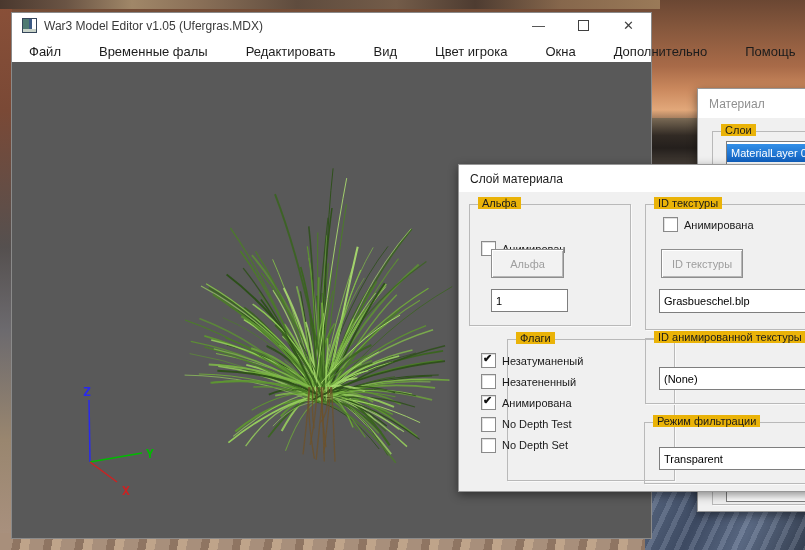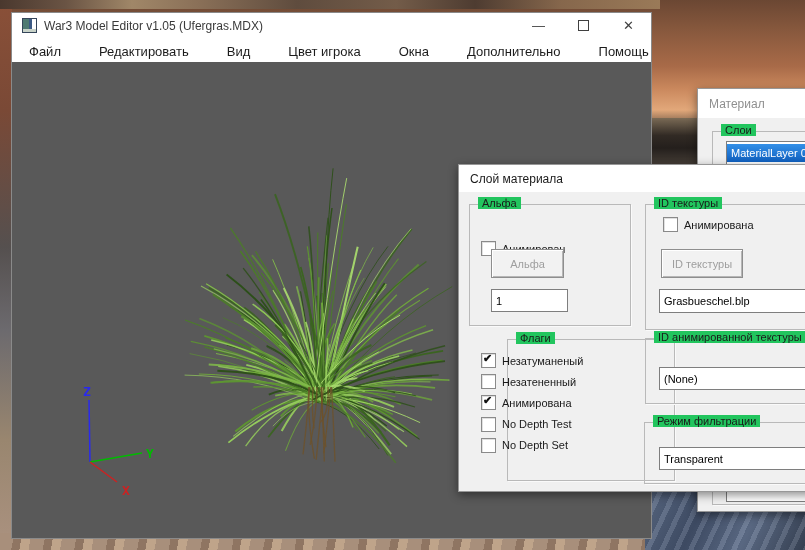--- a/index.html
+++ b/index.html
@@ -41,21 +41,21 @@
   .viewport{position:relative;width:100%;height:476px;background:#595959;overflow:hidden;}
   .viewport svg{position:absolute;left:0;top:0;}
   .axis-label{font-family:"DejaVu Sans Mono",monospace;font-size:13px;font-weight:bold;}
 
   
   .dialog{position:absolute;background:#f0f0f0;border:1px solid #979797;
     box-shadow:0 3px 9px rgba(0,0,0,0.45);}
   .dlg-titlebar{height:27px;background:#fff;display:flex;align-items:center;padding-left:11px;
     font-size:12px;white-space:nowrap;}
   .groupbox{position:absolute;border:1px solid #b9b9b9;box-shadow:inset 0 0 0 0 #fff,1px 1px 0 #fafafa;}
-  .grouplabel{position:absolute;top:-8px;left:8px;background:#22c55e;padding:0 4px;
+  .grouplabel{position:absolute;top:-8px;left:8px;background:#eab308;padding:0 4px;
     font-size:11px;color:#1a1a1a;white-space:nowrap;}
   .cbrow{position:absolute;display:flex;align-items:center;gap:6px;}
   .cb{width:13px;height:13px;background:#fff;border:1px solid #8a8a8a;flex:0 0 auto;
     box-shadow:inset 1px 1px 0 rgba(0,0,0,0.12);position:relative;}
   .cb .mark{display:none;position:absolute;left:1px;top:-2px;font-size:11px;font-weight:bold;color:#111;}
   .cb.checked .mark{display:block;}
   .cbl{font-size:11px;color:#1a1a1a;white-space:nowrap;}
   .btn-disabled{position:absolute;background:#f2f2f2;border:1px solid #8e8e8e;
     box-shadow:inset 1px 1px 0 #ffffff,inset -1px -1px 0 #b6b6b6;
     color:#9e9e9e;font-size:11px;display:flex;align-items:center;justify-content:center;white-space:nowrap;}
@@ -102,20 +102,21 @@
       <div class="win-controls">
         <div class="win-btn">—</div>
         <div class="win-btn">
             <span class="max-glyph"></span>
           </div>
         <div class="win-btn">✕</div>
       </div>
     </div>
     <div class="menubar" id="menu-bar">
         <div class="menu-item">Файл</div>
+        <div class="menu-item">Временные фалы</div>
         <div class="menu-item">Редактировать</div>
         <div class="menu-item">Вид</div>
         <div class="menu-item">Цвет игрока</div>
         <div class="menu-item">Окна</div>
         <div class="menu-item">Дополнительно</div>
         <div class="menu-item">Помощь</div>
       </div>
     <div class="viewport">
       <svg id="grass-svg" width="639" height="476">
           <path d="M313.6 337.0 Q330.7 263.6 358.7 224.6" stroke="#3a641f" stroke-width="1.48" fill="none" opacity="0.91"></path>

